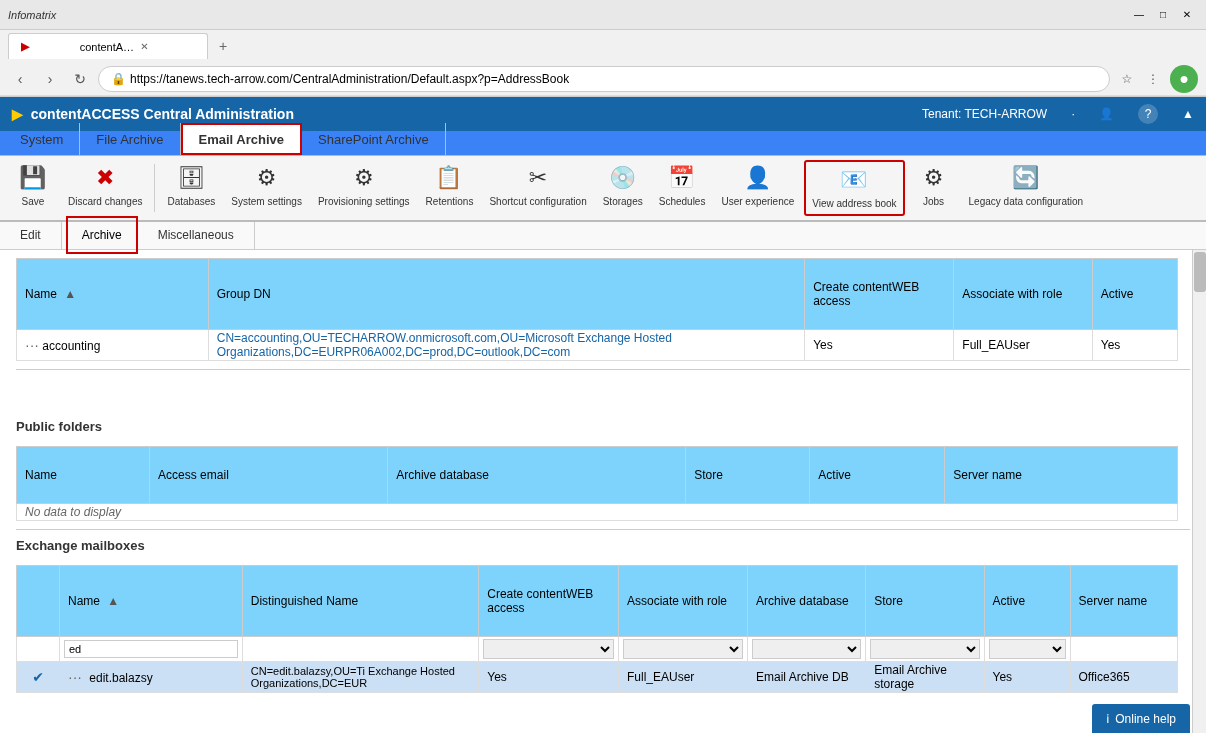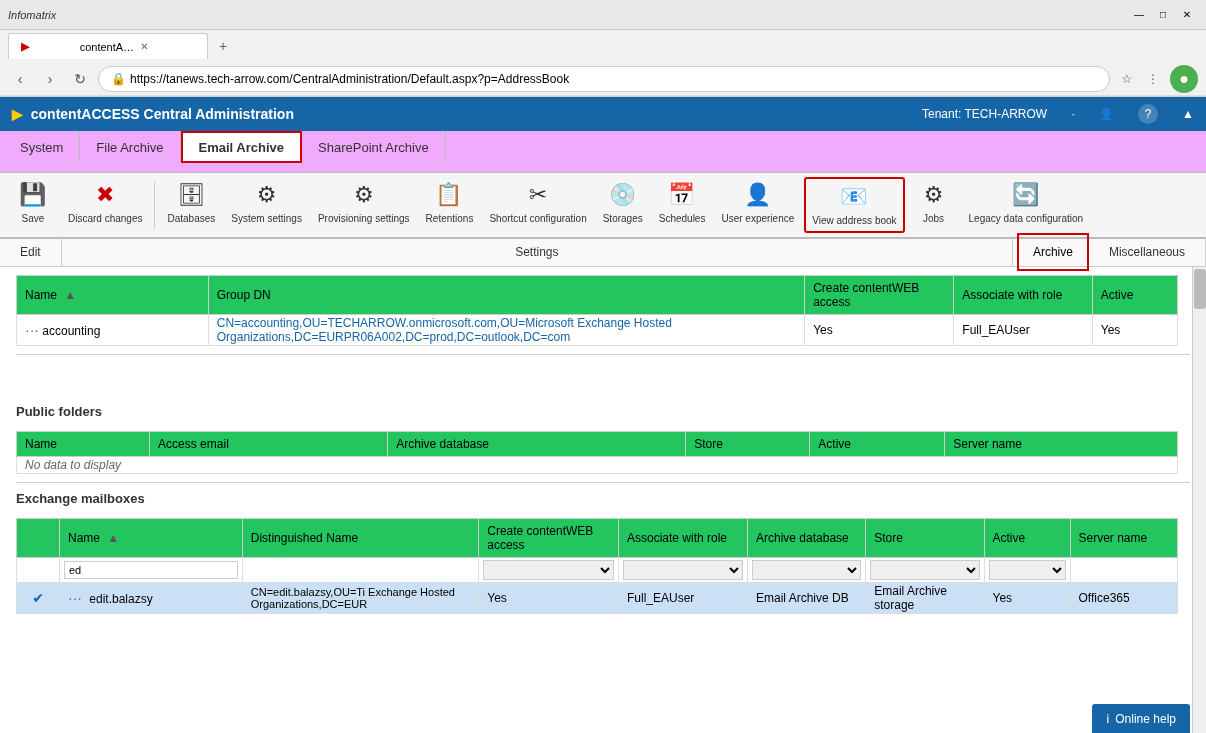--- a/index.html
+++ b/index.html
@@ -21,21 +21,21 @@
     .browser-corner { display: flex; gap: 2px; }
     .corner-btn { width: 22px; height: 22px; display: flex; align-items: center; justify-content: center; font-size: 10px; cursor: pointer; }
     .infomatrix-logo { font-size: 11px; color: #333; font-style: italic; }
 
     
     .app-header { background: #1565a7; color: white; height: 34px; display: flex; align-items: center; justify-content: space-between; padding: 0 12px; }
     .app-title { display: flex; align-items: center; gap: 8px; font-size: 14px; font-weight: bold; }
     .header-right { display: flex; align-items: center; gap: 24px; font-size: 12px; }
 
     
-    .nav-tabs { background: #f0abfc; border-bottom: 1px solid #bbb; display: flex; align-items: flex-start; height: 42px; padding: 0 4px; }
+    .nav-tabs { background: #3b82f6; border-bottom: 1px solid #bbb; display: flex; align-items: flex-end; height: 25px; padding: 0 4px; }
     .nav-tab { padding: 0 16px; height: 32px; display: flex; align-items: center; cursor: pointer; font-size: 13px; color: #333; border-right: 1px solid #bbb; }
     .nav-tab.active { background: #fff; border-top: 2px solid #1565a7; font-weight: bold; }
     .nav-tab.highlighted { border: 2px solid #c00; color: #333; background: #fff; }
 
     
     .ribbon { background: #f5f5f5; border-bottom: 2px solid #bbb; padding: 4px 8px; display: flex; align-items: flex-start; gap: 4px; }
     .ribbon-btn { display: flex; flex-direction: column; align-items: center; padding: 4px 6px; cursor: pointer; border-radius: 3px; min-width: 50px; font-size: 10px; color: #333; text-align: center; line-height: 1.3; }
     .ribbon-btn .icon { font-size: 22px; margin-bottom: 2px; }
     .ribbon-separator { width: 1px; background: #ccc; margin: 4px 2px; align-self: stretch; }
 
@@ -44,21 +44,21 @@
     .subbar-group { padding: 0 20px; height: 100%; display: flex; align-items: center; font-size: 12px; color: #333; border-right: 1px solid #ccc; cursor: pointer; }
     .subbar-archive { padding: 17px 14px; height: 100%; display: flex; align-items: center; font-size: 12px; border: 2px solid #c00; cursor: pointer; margin-left: 4px; }
 
     
     .content { height: 490px; overflow-y: auto; padding: 0; position: relative; }
     .section { padding: 8px 16px; }
     .section-header { font-size: 13px; font-weight: bold; color: #333; margin-bottom: 8px; padding-bottom: 4px; }
     
     
     .data-table { width: 100%; border-collapse: collapse; font-size: 12px; }
-    .data-table th { background: #22c55e; border: 1px solid #ccc; padding: 5px 8px; text-align: left; font-weight: normal; cursor: pointer; }
+    .data-table th { background: #7dd3fc; border: 1px solid #ccc; padding: 21px 8px; text-align: left; font-weight: normal; cursor: pointer; }
     .data-table td { border: 1px solid #ddd; padding: 1px 8px; vertical-align: middle; }
     .data-table tr.selected td { background: #cce0f5; }
     .filter-row td { padding: 2px 4px; }
     .filter-input { width: 100%; border: 1px solid #ccc; padding: 2px 4px; font-size: 11px; }
     .filter-select { width: 100%; border: 1px solid #ccc; padding: 2px; font-size: 11px; }
     .more-btn { color: #666; cursor: pointer; font-size: 14px; }
 
     
     .section-divider { border: none; border-top: 1px solid #ccc; margin: 0 16px; }
 
@@ -184,21 +184,20 @@
     <span>Jobs</span>
   </div>
   <div class="ribbon-btn">
     <span class="icon">🔄</span>
     <span>Legacy data configuration</span>
   </div>
 </div>
 
 <div class="subbar">
   <div class="subbar-group">Edit</div>
-  <div class="subbar-group" style="flex:1; justify-content:center;">Settings</div>
   <div class="subbar-archive red-border">Archive</div>
   <div class="subbar-group">Miscellaneous</div>
 </div>
 
 <div class="content" style="position:relative; overflow:hidden;">
 
   <div style="position:absolute;right:0;top:0;width:14px;height:100%;background:#f0f0f0;border-left:1px solid #ccc;z-index:10;">
     <div style="position:absolute;top:2px;left:1px;width:12px;height:40px;background:#bbb;border-radius:3px;"></div>
   </div>
 

